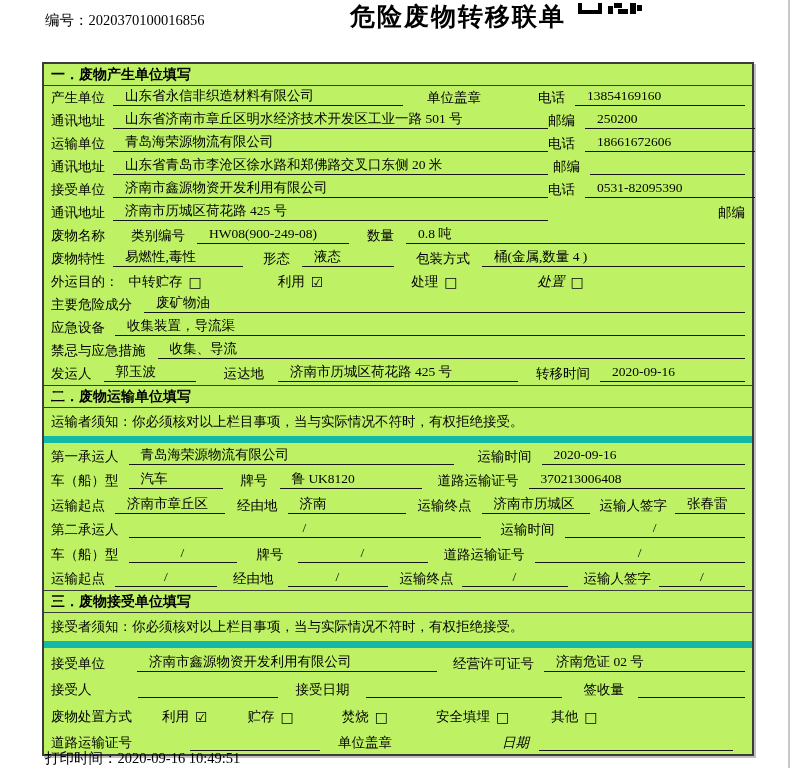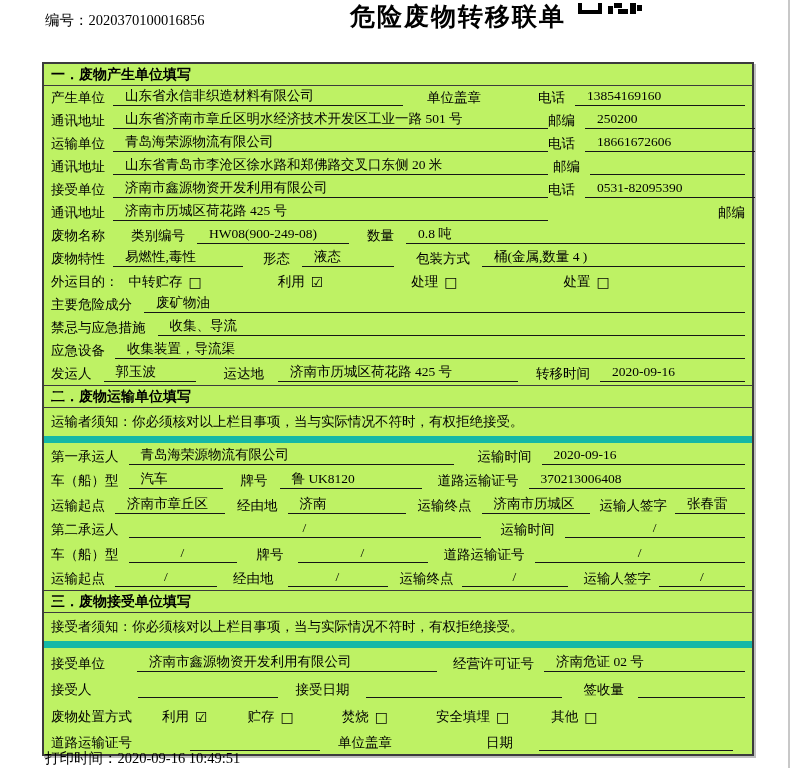--- a/index.html
+++ b/index.html
@@ -141,37 +141,37 @@
     </div>
 
     <div class="row">
       <span class="lbl">外运目的：</span>
       <span class="lbl" style="margin-left:10px;">中转贮存</span>
       <span class="cb">□</span>
       <span class="lbl" style="margin-left:76px;">利用</span>
       <span class="cb">☑</span>
       <span class="lbl" style="margin-left:88px;">处理</span>
       <span class="cb">□</span>
-      <span class="lbl" style="margin-left:106px;">处置</span>
+      <span class="lbl" style="margin-left:80px;font-style:italic;">处置</span>
       <span class="cb">□</span>
     </div>
 
     <div class="row">
       <span class="lbl">主要危险成分</span>
       <span class="u grow" style="margin-left:12px;">废矿物油</span>
     </div>
 
     <div class="row">
+      <span class="lbl">应急设备</span>
+      <span class="u grow" style="margin-left:10px;">收集装置，导流渠</span>
+    </div>
+
+    <div class="row">
       <span class="lbl">禁忌与应急措施</span>
       <span class="u grow" style="margin-left:12px;">收集、导流</span>
-    </div>
-
-    <div class="row">
-      <span class="lbl">应急设备</span>
-      <span class="u grow" style="margin-left:10px;">收集装置，导流渠</span>
     </div>
 
     <div class="row">
       <span class="lbl">发运人</span>
       <span class="u" style="width:92px;margin-left:12px;">郭玉波</span>
       <span class="lbl" style="margin-left:28px;">运达地</span>
       <span class="u" style="width:240px;margin-left:14px;">济南市历城区荷花路 425 号</span>
       <span class="lbl" style="margin-left:18px;">转移时间</span>
       <span class="u grow" style="margin-left:10px;">2020-09-16</span>
     </div>
@@ -267,19 +267,19 @@
       <span class="lbl" style="margin-left:48px;">安全填埋</span>
       <span class="cb">□</span>
       <span class="lbl" style="margin-left:42px;">其他</span>
       <span class="cb">□</span>
     </div>
 
     <div class="row">
       <span class="lbl">道路运输证号</span>
       <span class="u" style="width:130px;margin-left:58px;"></span>
       <span class="lbl" style="margin-left:18px;">单位盖章</span>
-      <span class="lbl" style="margin-left:auto;margin-right:16px;">日期</span>
+      <span class="lbl" style="margin-left:auto;margin-right:0;font-style:italic;">日期</span>
       <span class="u" style="width:194px;margin-left:10px;margin-right:12px;"></span>
     </div>
   </div>
 </div>
 
 <div class="print-time"><span>打印时间：</span><span>2020-09-16 10:49:51</span></div>
 
 </body></html>

